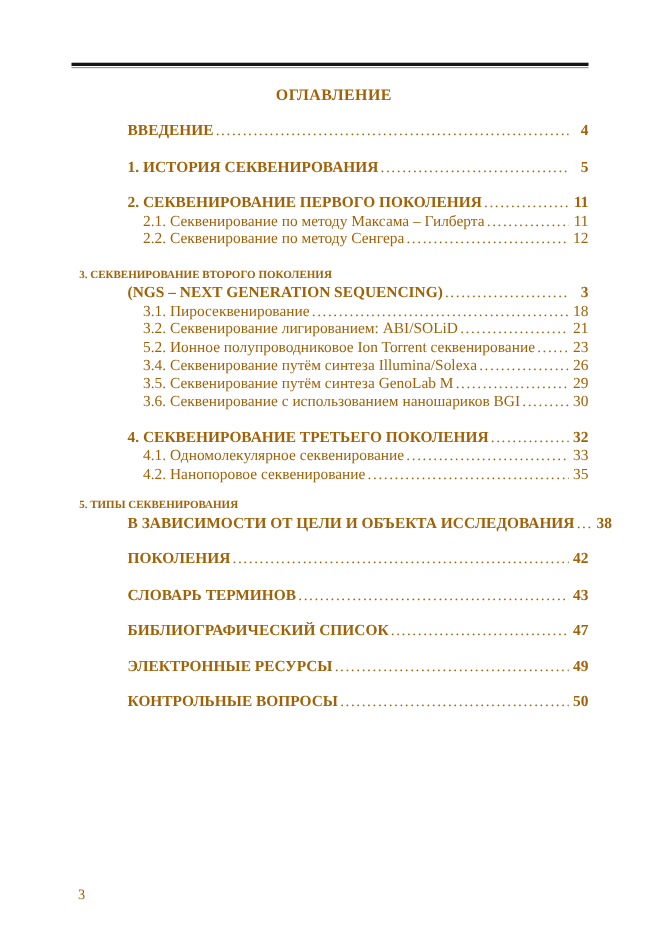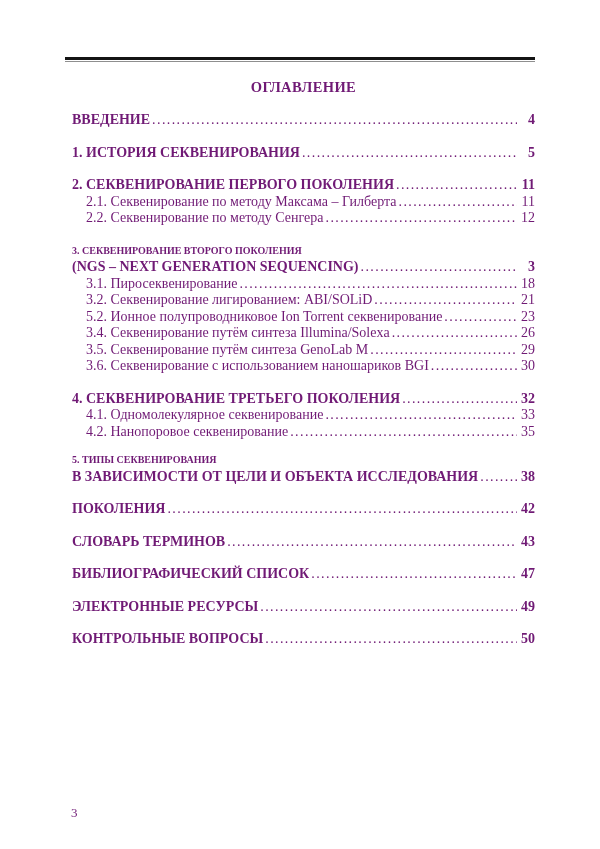--- a/index.html
+++ b/index.html
@@ -3,21 +3,21 @@
 <meta charset="utf-8">
 <style>
   html, body { margin: 0; padding: 0; background: #ffffff; }
   .page {
     position: relative;
     width: 600px;
     height: 849px;
     background: #ffffff;
     overflow: hidden;
     font-family: "Liberation Serif", "DejaVu Serif", serif;
-    color: #701a75;
+    color: #a16207;
   }
   
   .rule {
     position: absolute;
     top: 57px;
     left: 65px;
     width: 470px;
   }
   .rule .r1 { height: 3px; background: #141414; }
   .rule .r2 { height: 1px; background: #8f8f8f; margin-top: 1px; }
@@ -40,21 +40,21 @@
   .group.tight { margin-top: 12px; }
 
   .entry {
     display: flex;
     align-items: baseline;
     font-size: 14px;
     line-height: 16.5px;
   }
   .entry.b { font-weight: bold; }
   .entry.sub { padding-left: 14px; font-weight: normal; }
-  .entry .t { white-space: nowrap; }
+  .entry .t { white-space: nowrap; margin-left: 44px; }
   .wrapline {
     font-size: 10px;
     line-height: 16.5px;
     font-weight: bold;
     white-space: nowrap;
   }
   .dots {
     flex: 1 1 auto;
     overflow: hidden;
     white-space: nowrap;

